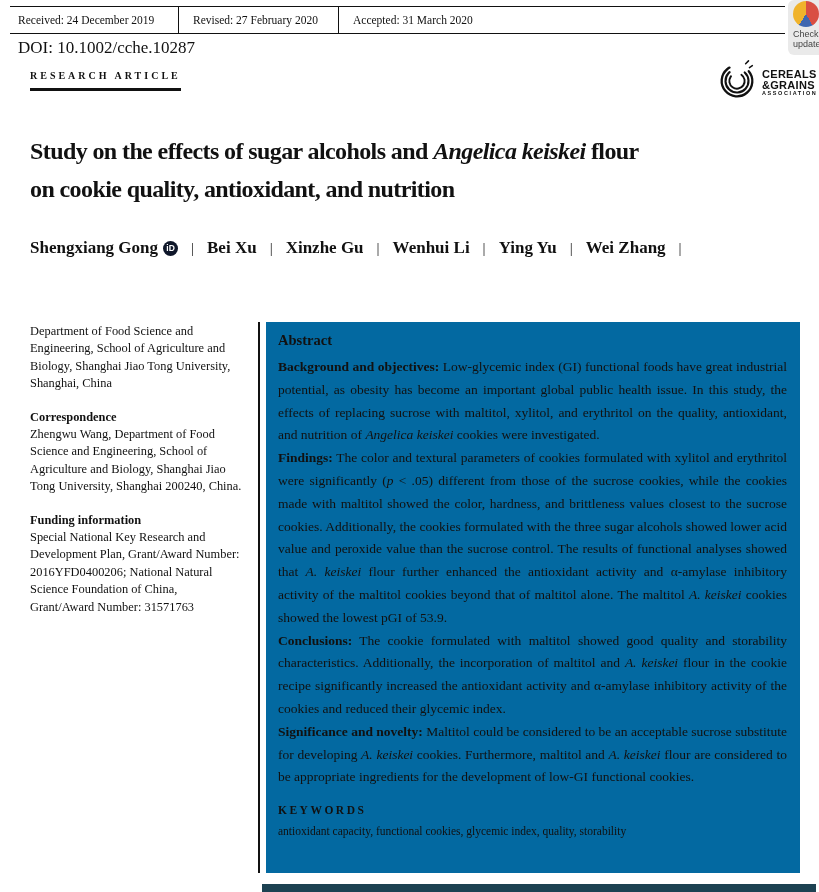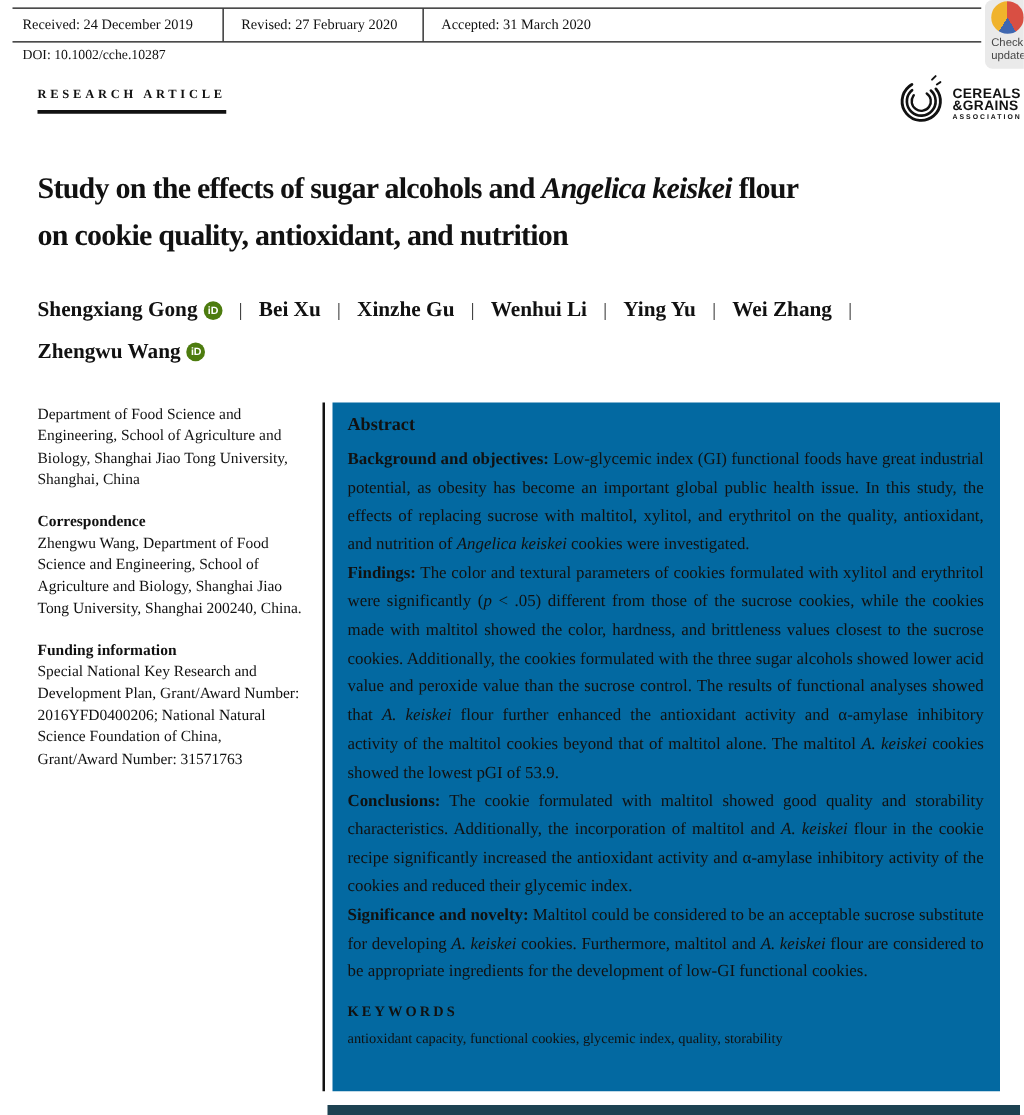--- a/index.html
+++ b/index.html
@@ -7,21 +7,21 @@
         font-family:"Liberation Serif",serif;color:#111;padding-left:28px;}
 
   
   .dates-row{position:absolute;left:10px;top:6px;width:775px;height:26px;
              border-top:1.5px solid #111;border-bottom:1.5px solid #111;
              display:flex;align-items:stretch;font-size:11.5px;}
   .date-cell{display:flex;align-items:center;padding-left:8px;}
   .date-cell.c1{width:160px;border-right:1.5px solid #111;}
   .date-cell.c2{width:145px;border-right:1.5px solid #111;padding-left:14px;}
   .date-cell.c3{flex:1;padding-left:14px;text-align:right;}
-  .doi-line{position:absolute;left:18px;top:38px;font-size:11px;}
+  .doi-line{position:absolute;left:18px;top:38px;font-size:17px;}
 
   
   .crossmark{position:absolute;left:788px;top:0;width:70px;height:55px;background:#eaeaea;
              border-radius:6px;display:flex;flex-direction:column;align-items:flex-start;
              padding:1px 0 0 5px;box-sizing:border-box;font-family:"Liberation Sans",sans-serif;}
   .crossmark-circle{width:26px;height:26px;border-radius:50%;
       background:conic-gradient(#d94f43 0deg 150deg,#3f67b0 150deg 212deg,#f0b32c 212deg 360deg);}
   .crossmark-text{font-size:9px;line-height:10px;color:#444;margin-top:2px;}
 
   
@@ -36,21 +36,21 @@
 
   
   .title{position:absolute;left:30px;top:132px;width:770px;font-size:24px;font-weight:bold;
          letter-spacing:-0.6px;line-height:38px;white-space:nowrap;}
 
   
   .authors{position:absolute;left:30px;top:236px;width:770px;font-size:17px;font-weight:bold;}
   .author-row{line-height:24px;}
   .author-row.second{margin-top:8px;}
   .sep{font-weight:normal;font-size:15px;color:#222;margin:0 13px;}
-  .orcid{display:inline-block;width:15px;height:15px;border-radius:50%;background:#4d7c0f;
+  .orcid{display:inline-block;width:15px;height:15px;border-radius:50%;background:#0f172a;
          color:#fff;font-family:"Liberation Sans",sans-serif;font-size:8.5px;font-weight:bold;
          text-align:center;line-height:15px;margin-left:5px;vertical-align:2px;}
 
   
   .sidebar{position:absolute;left:30px;top:323px;width:214px;font-size:12.4px;line-height:17.4px;}
   .sb-heading{font-weight:bold;margin-top:16px;}
   .sb-block{margin:0;}
 
   
   .v-divider{position:absolute;left:258px;top:322px;width:2px;height:551px;background:#111;}
@@ -110,23 +110,20 @@
 
   <div class="title">
     <div>Study on the effects of sugar alcohols and <i>Angelica keiskei</i> flour</div>
     <div>on cookie quality, antioxidant, and nutrition</div>
   </div>
 
   <div class="authors">
     <div class="author-row">
       <span><span>Shengxiang Gong</span><span class="orcid">iD</span></span><span class="sep">|</span><span>Bei Xu</span><span class="sep">|</span><span>Xinzhe Gu</span><span class="sep">|</span><span>Wenhui Li</span><span class="sep">|</span><span>Ying Yu</span><span class="sep">|</span><span>Wei Zhang</span><span class="sep">|</span>
     </div>
-    <div class="author-row second">
-      <span><span>Zhengwu Wang</span><span class="orcid">iD</span></span>
-    </div>
   </div>
 
   <div class="sidebar">
     <p class="sb-block">Department of Food Science and Engineering, School of Agriculture and Biology, Shanghai Jiao Tong University, Shanghai, China</p>
     <div class="sb-heading">Correspondence</div>
     <p class="sb-block">Zhengwu Wang, Department of Food Science and Engineering, School of Agriculture and Biology, Shanghai Jiao Tong University, Shanghai 200240, China.</p>
     <div class="sb-heading">Funding information</div>
     <p class="sb-block">Special National Key Research and Development Plan, Grant/Award Number: 2016YFD0400206; National Natural Science Foundation of China, Grant/Award Number: 31571763</p>
   </div>
 

